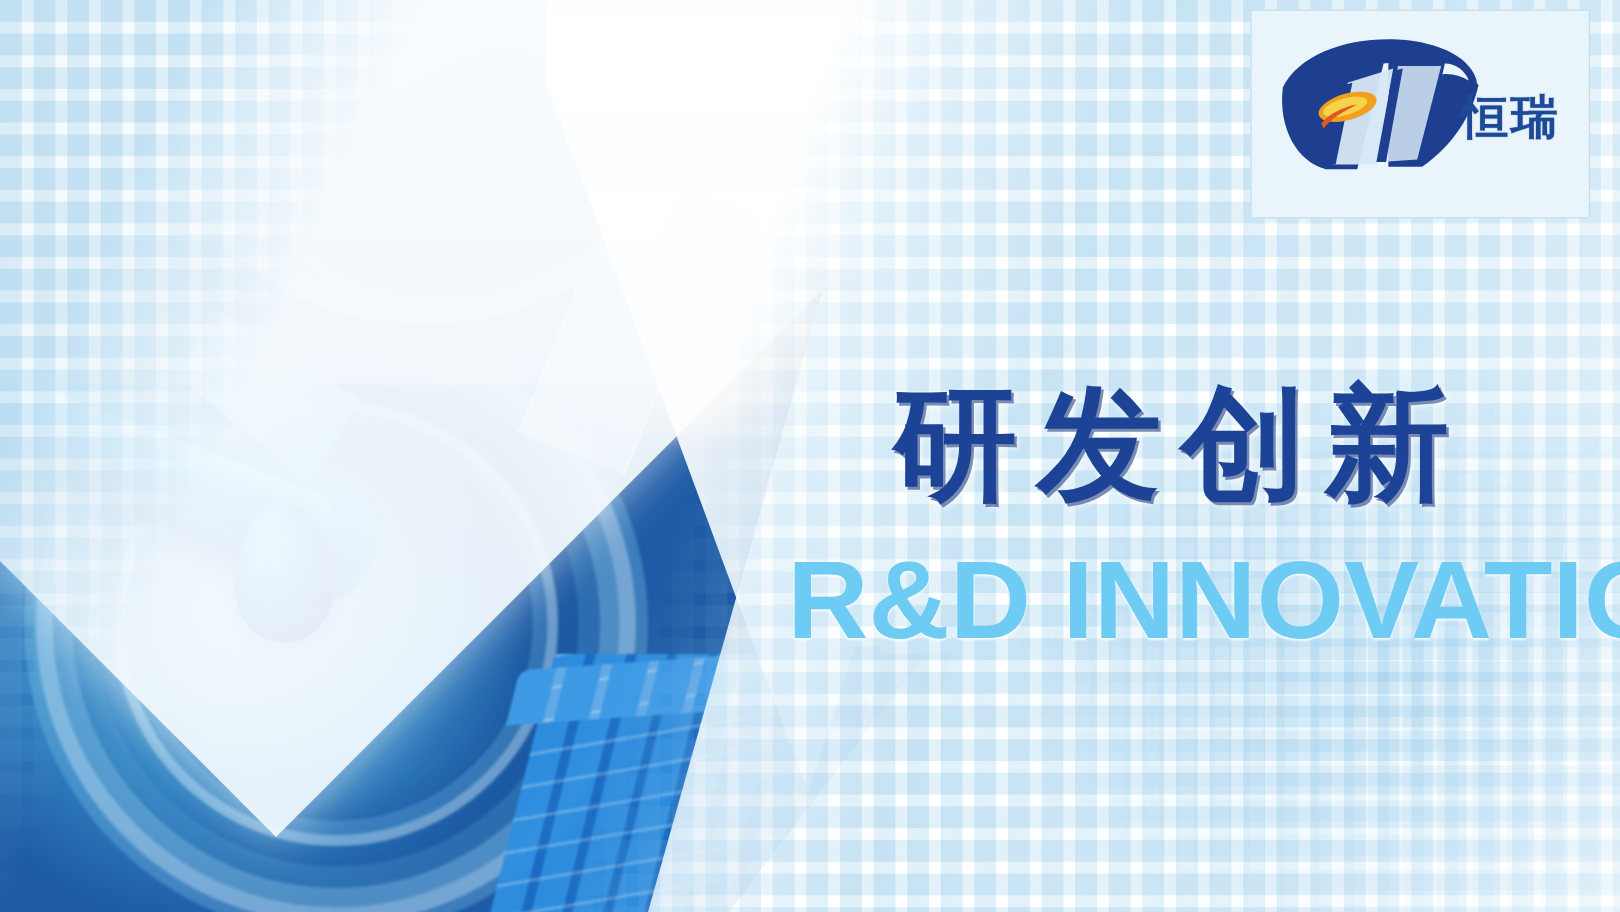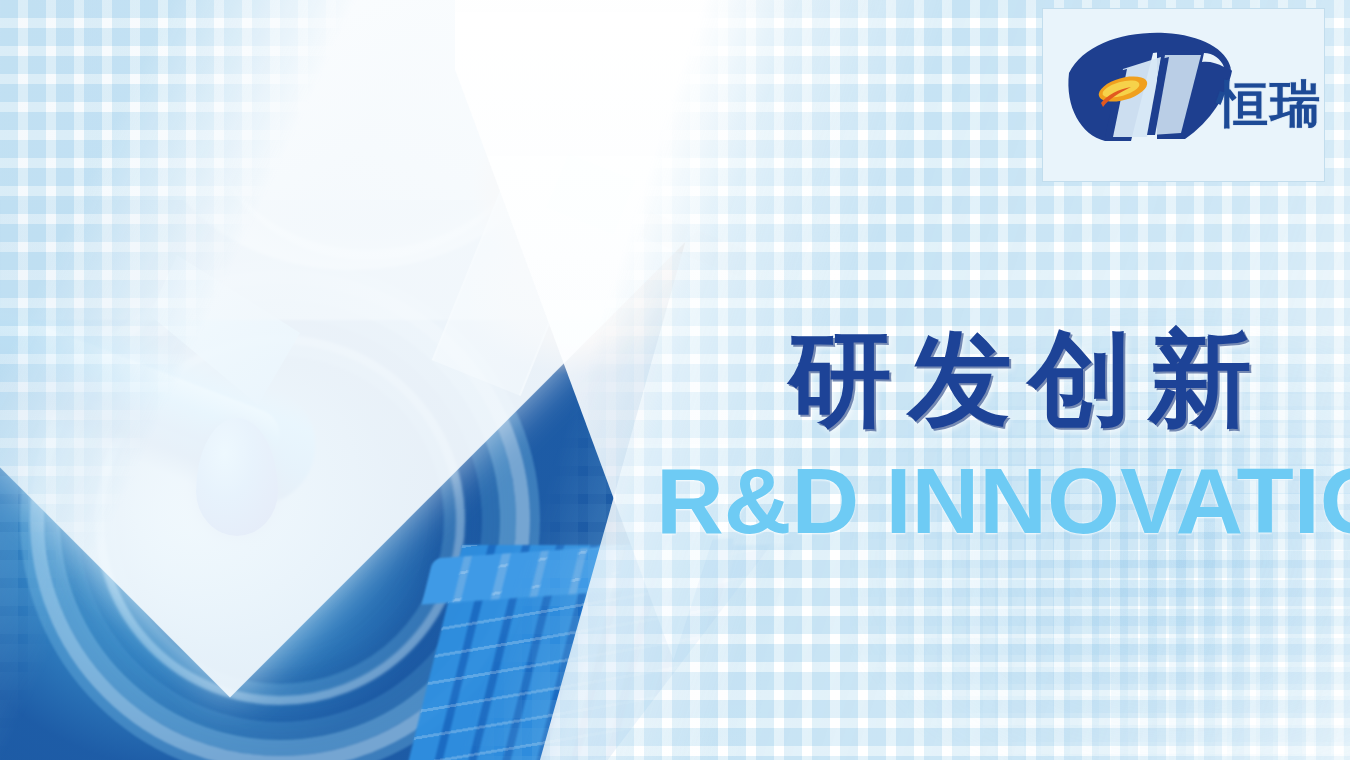--- a/index.html
+++ b/index.html
@@ -221,28 +221,28 @@
   
   #logo-plaque{
     position:absolute;left:1042px;top:8px;width:283px;height:174px;
     background:#e9f4fb;
     border:1px solid rgba(190,218,235,.9);
   }
   #logo-mark{position:absolute;left:18px;top:20px;width:175px;height:120px;}
   #logo-cn{
     position:absolute;left:175px;top:70px;
     font-family:"DejaVu Sans","Liberation Sans",sans-serif;
-    font-size:50px;font-weight:700;color:#1d4a96;letter-spacing:2px;line-height:1;
+    font-size:39px;font-weight:700;color:#1d4a96;letter-spacing:2px;line-height:1;
     text-shadow:0 0 1px rgba(29,74,150,.6);
   }
 
   
   #headline-cn{
-    position:absolute;left:788px;top:322px;
-    font-family:Liberation Sans, sans-serif;
+    position:absolute;left:744px;top:322px;
+    font-family:Liberation Mono, monospace;
     font-size:104px;font-weight:700;
     color:#1d4397;
     letter-spacing:16px;
     line-height:1.1;
     white-space:nowrap;
     text-shadow:
       2px 2px 0 rgba(18,48,118,.55),
       3px 3px 6px rgba(255,255,255,.8);
   }
   #headline-en{

